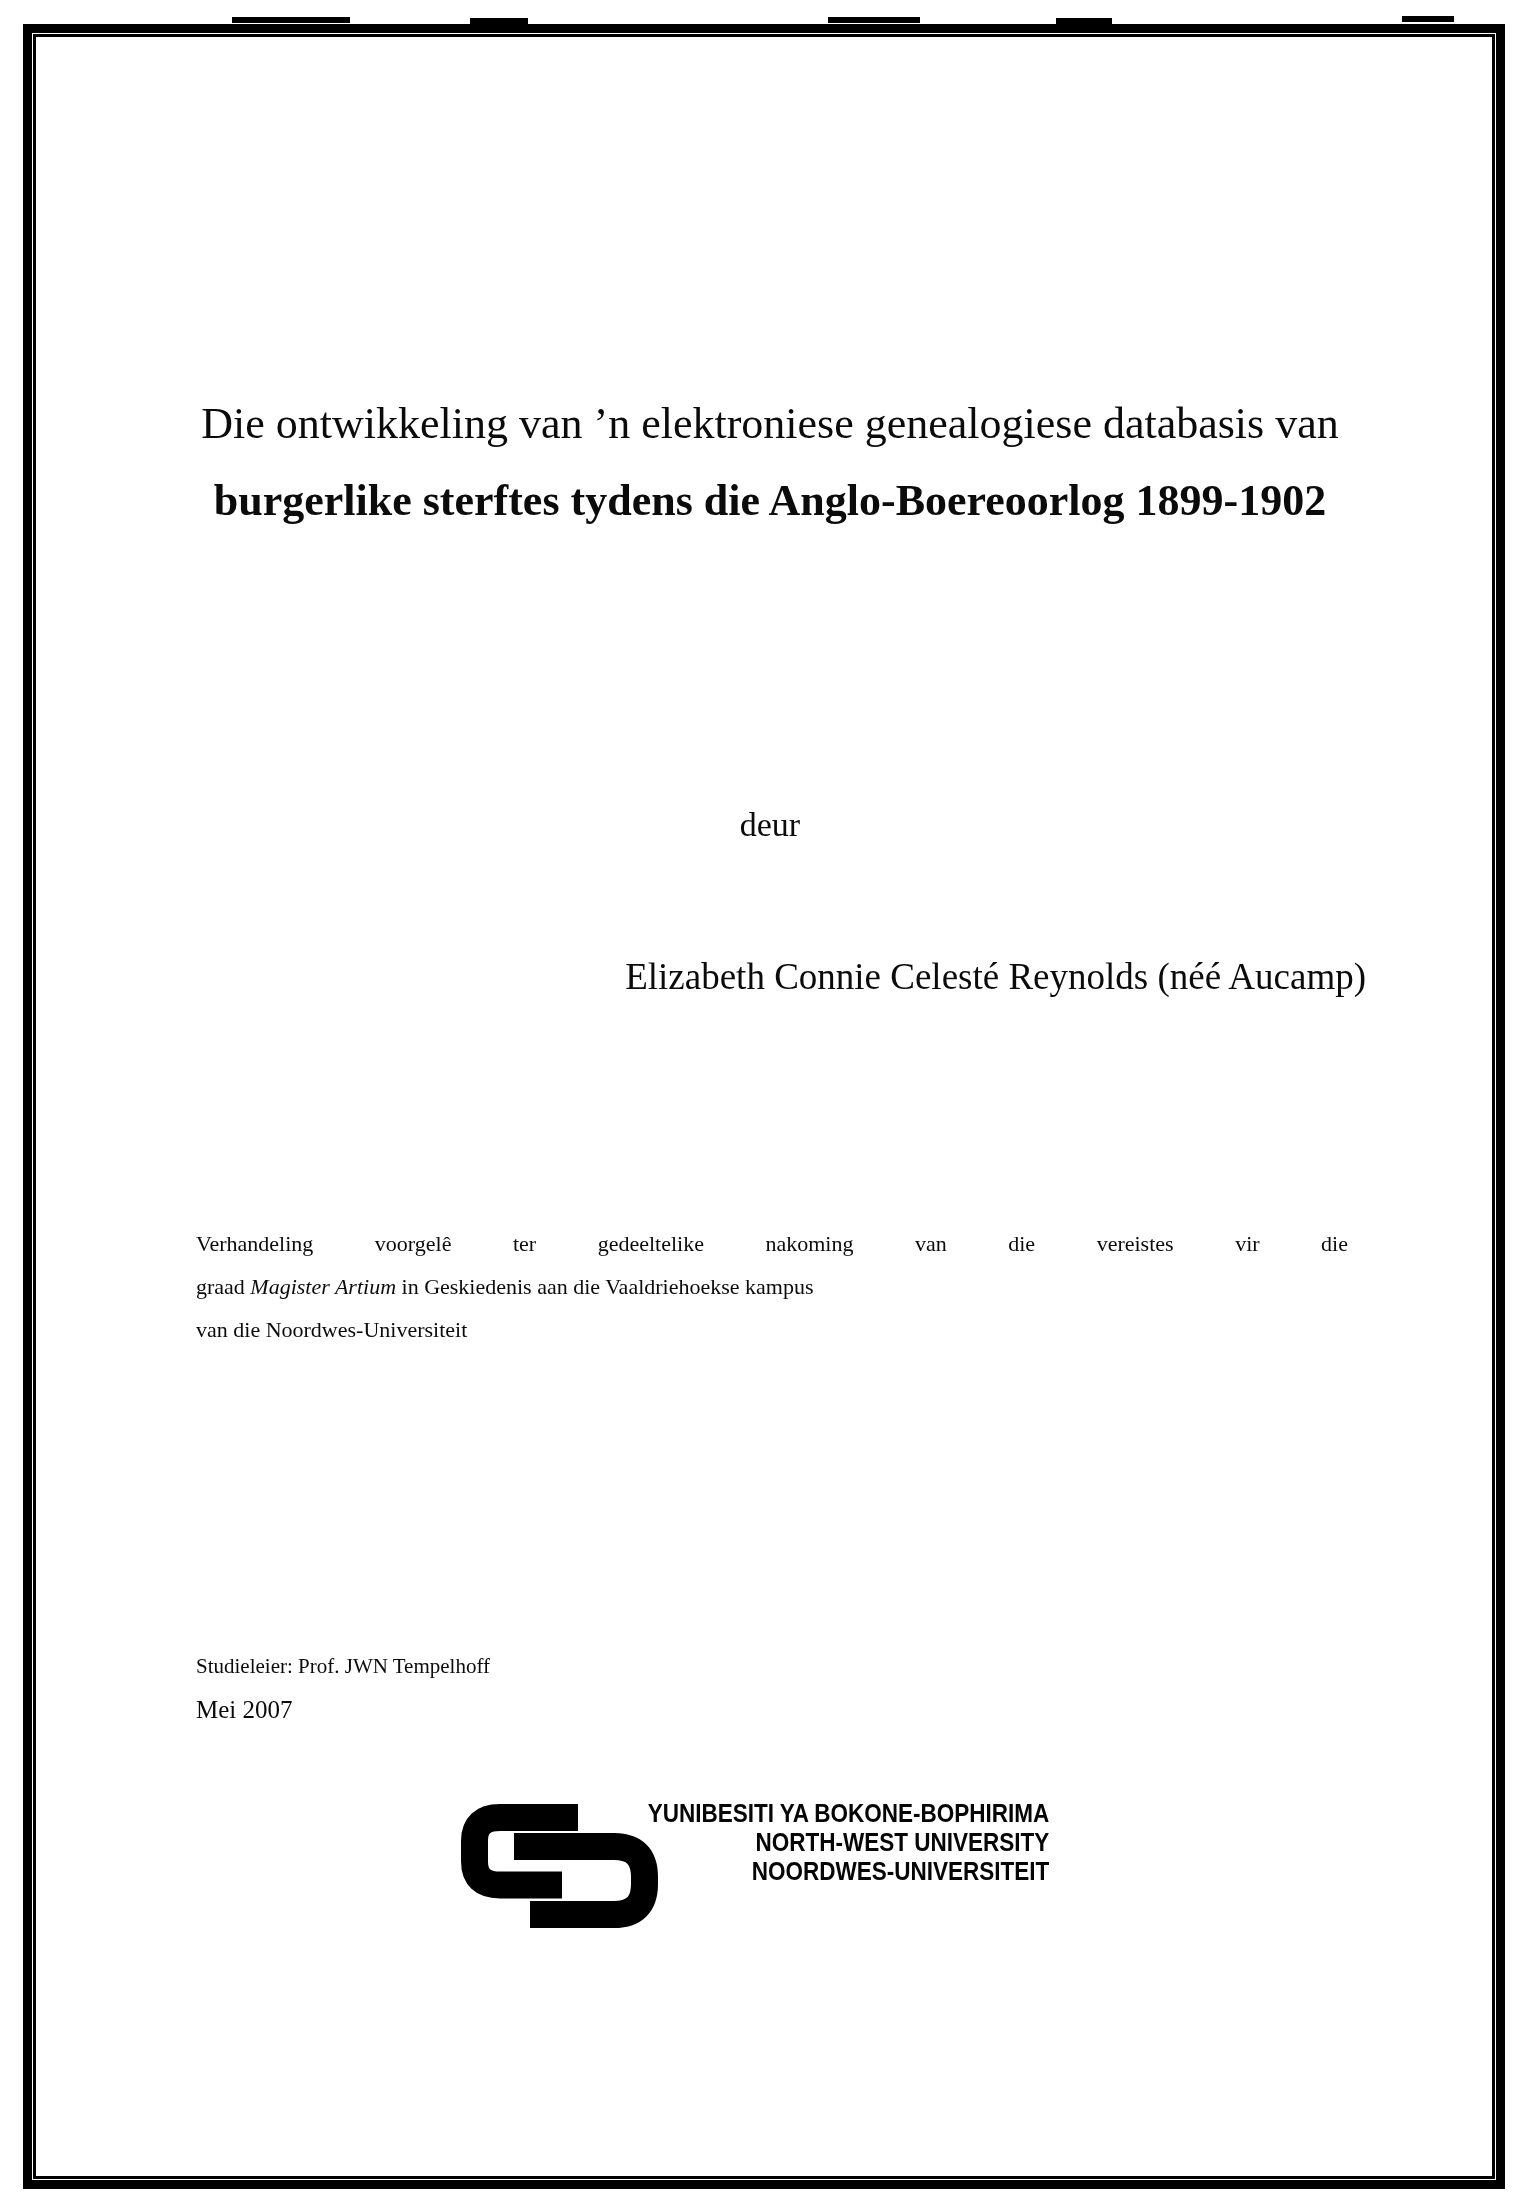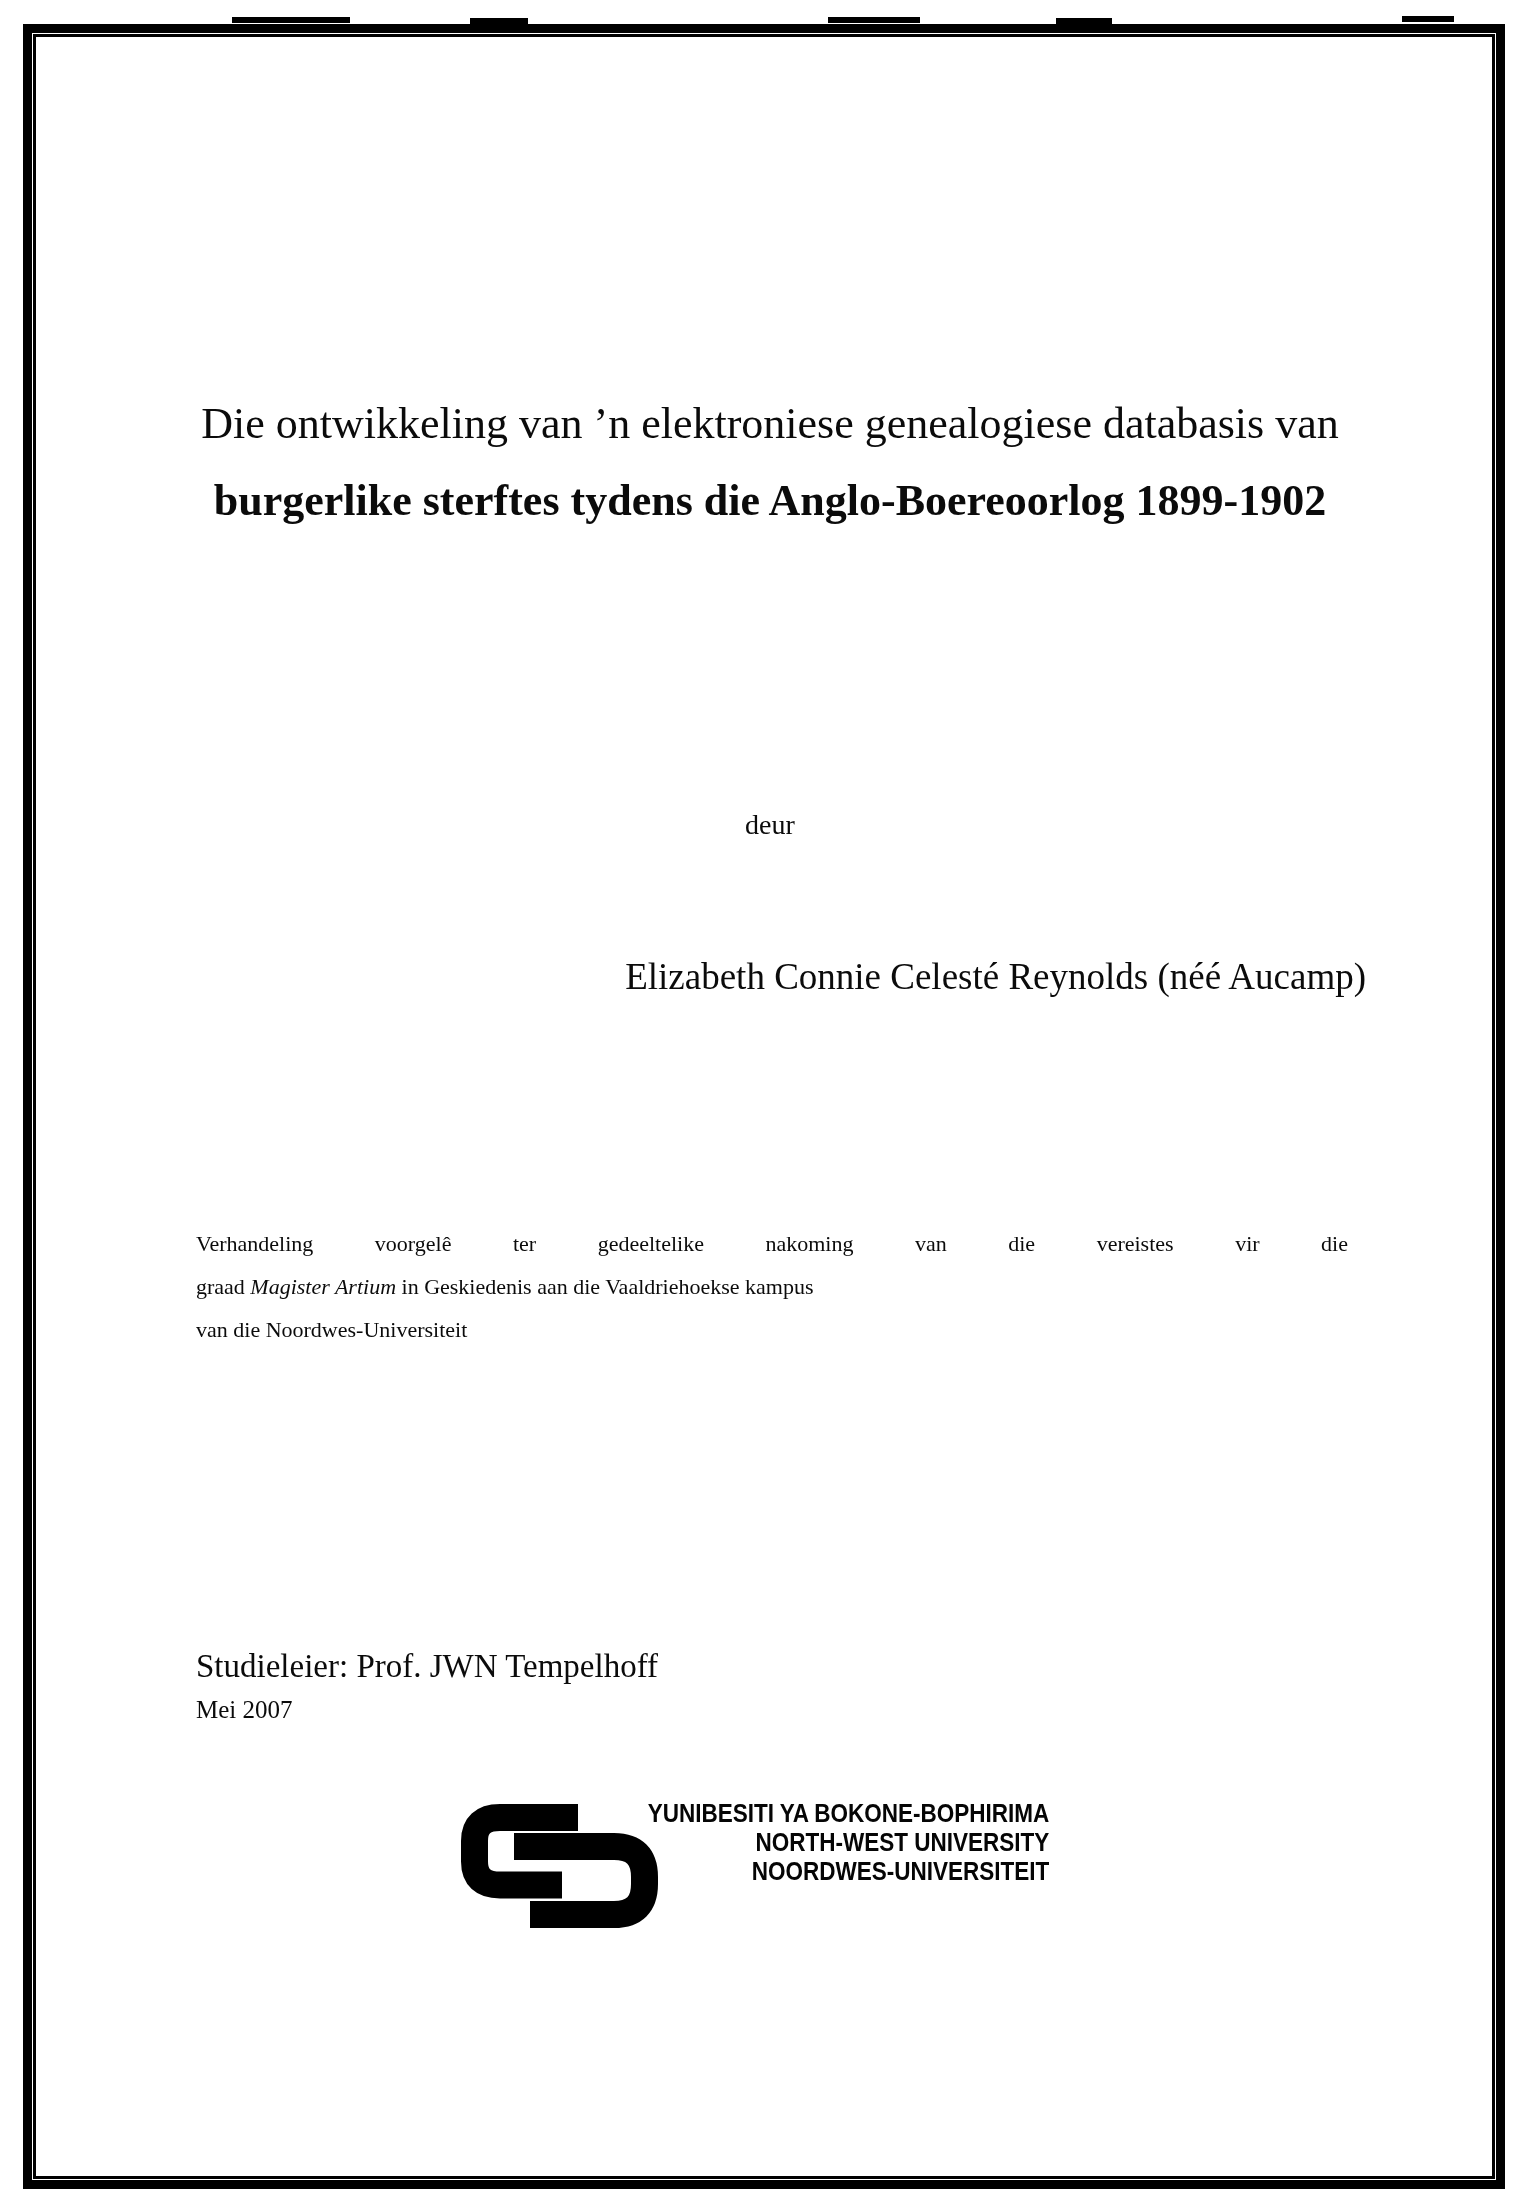--- a/index.html
+++ b/index.html
@@ -54,21 +54,21 @@
   }
   .title-l1 { top: 399px; }
   .title-l2 { top: 476px; font-weight: bold; }
 
   .byline {
     position: absolute;
     left: 190px;
     top: 806px;
     width: 1160px;
     text-align: center;
-    font-size: 28px;
+    font-size: 34px;
     line-height: 38px;
   }
   .author {
     position: absolute;
     left: 190px;
     top: 956px;
     width: 1176px;
     text-align: right;
     font-size: 37px;
     line-height: 42px;
@@ -86,21 +86,21 @@
   .st-l1 {
     text-align: justify;
     text-align-last: justify;
   }
   .italic { font-style: italic; }
 
   .supervisor {
     position: absolute;
     left: 196px;
     top: 1645px;
-    font-size: 33px;
+    font-size: 21px;
     line-height: 43px;
     white-space: nowrap;
   }
   .date {
     position: absolute;
     left: 196px;
     top: 1688px;
     font-size: 25px;
     line-height: 43px;
     white-space: nowrap;

